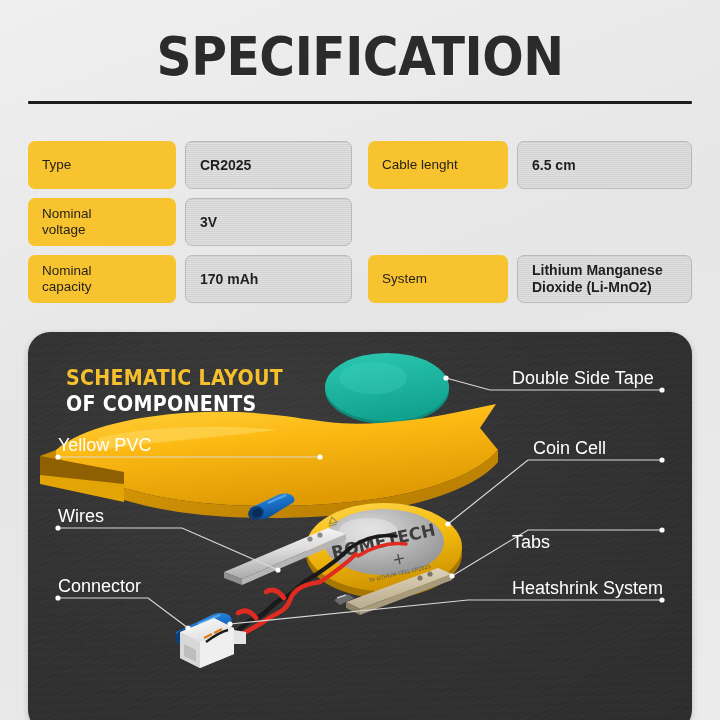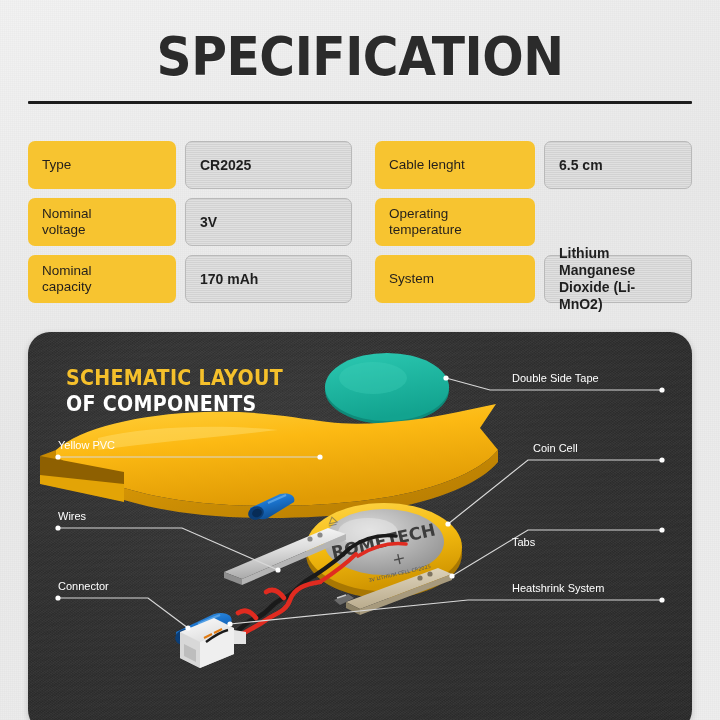--- a/index.html
+++ b/index.html
@@ -44,21 +44,21 @@
     display:flex;align-items:center;padding:0 14px;box-sizing:border-box;
     font-size:13.5px;line-height:16px;color:#231f1c;font-weight:400;
   }
   .val{
     flex:1;background:#d6d6d6;border:1px solid #b9b9b9;border-radius:7px;
     display:flex;align-items:center;padding:6px 14px;box-sizing:border-box;
     font-size:14px;line-height:17px;color:#1f1f1f;font-weight:bold;
     background-image:
       repeating-linear-gradient(0deg,rgba(255,255,255,.25) 0 1px,rgba(0,0,0,.02) 1px 2px);
   }
-  .spec-col.right .lbl{width:160px;margin-left:7px;}
+  .spec-col.right .lbl{width:140px;}
 
   
   .panel{
     position:absolute;left:28px;top:332px;width:664px;height:400px;
     border-radius:22px;overflow:hidden;
     background:
       repeating-linear-gradient(37deg,rgba(255,255,255,.022) 0 1px,rgba(0,0,0,.03) 1px 2px),
       repeating-linear-gradient(-42deg,rgba(255,255,255,.018) 0 1px,rgba(0,0,0,.025) 1px 2px),
       radial-gradient(ellipse at 35% 30%,#3a3a3a 0%,#303030 45%,#2a2a2a 100%);
     box-shadow:0 2px 6px rgba(0,0,0,.18);
@@ -66,21 +66,21 @@
   .panel-h1,.panel-h2{
     position:absolute;left:38px;
     font-family:"DejaVu Sans",sans-serif;font-weight:bold;
     letter-spacing:.3px;transform:scaleX(.93);transform-origin:left center;
     font-size:20.5px;line-height:24px;
   }
   .panel-h1{top:34px;color:#F5C02B;}
   .panel-h2{top:60px;color:#ffffff;}
 
   
-  .callout{position:absolute;color:#fff;font-size:11px;line-height:15px;font-weight:500;}
+  .callout{position:absolute;color:#fff;font-size:18px;line-height:15px;font-weight:500;}
   .callout.l{left:0;}
   .callout.r{right:0;text-align:left;}
   svg.leaders{position:absolute;inset:0;width:664px;height:350px;pointer-events:none;}
 
   
   .illus{position:absolute;inset:0;width:664px;height:350px;}
 </style>
 </head>
 <body>
 
@@ -103,21 +103,20 @@
         <div class="lbl">Nominal<br>capacity</div>
         <div class="val">170 mAh</div>
       </div>
     </div>
     <div class="spec-col right">
       <div class="spec-row">
         <div class="lbl">Cable lenght</div>
         <div class="val">6.5 cm</div>
       </div>
       <div class="spec-row">
-        <div class="lbl">Operating<br>temperature</div>
       </div>
       <div class="spec-row">
         <div class="lbl">System</div>
         <div class="val">Lithium Manganese<br>Dioxide (Li-MnO2)</div>
       </div>
     </div>
   </div>
 
   <div class="panel">
 

